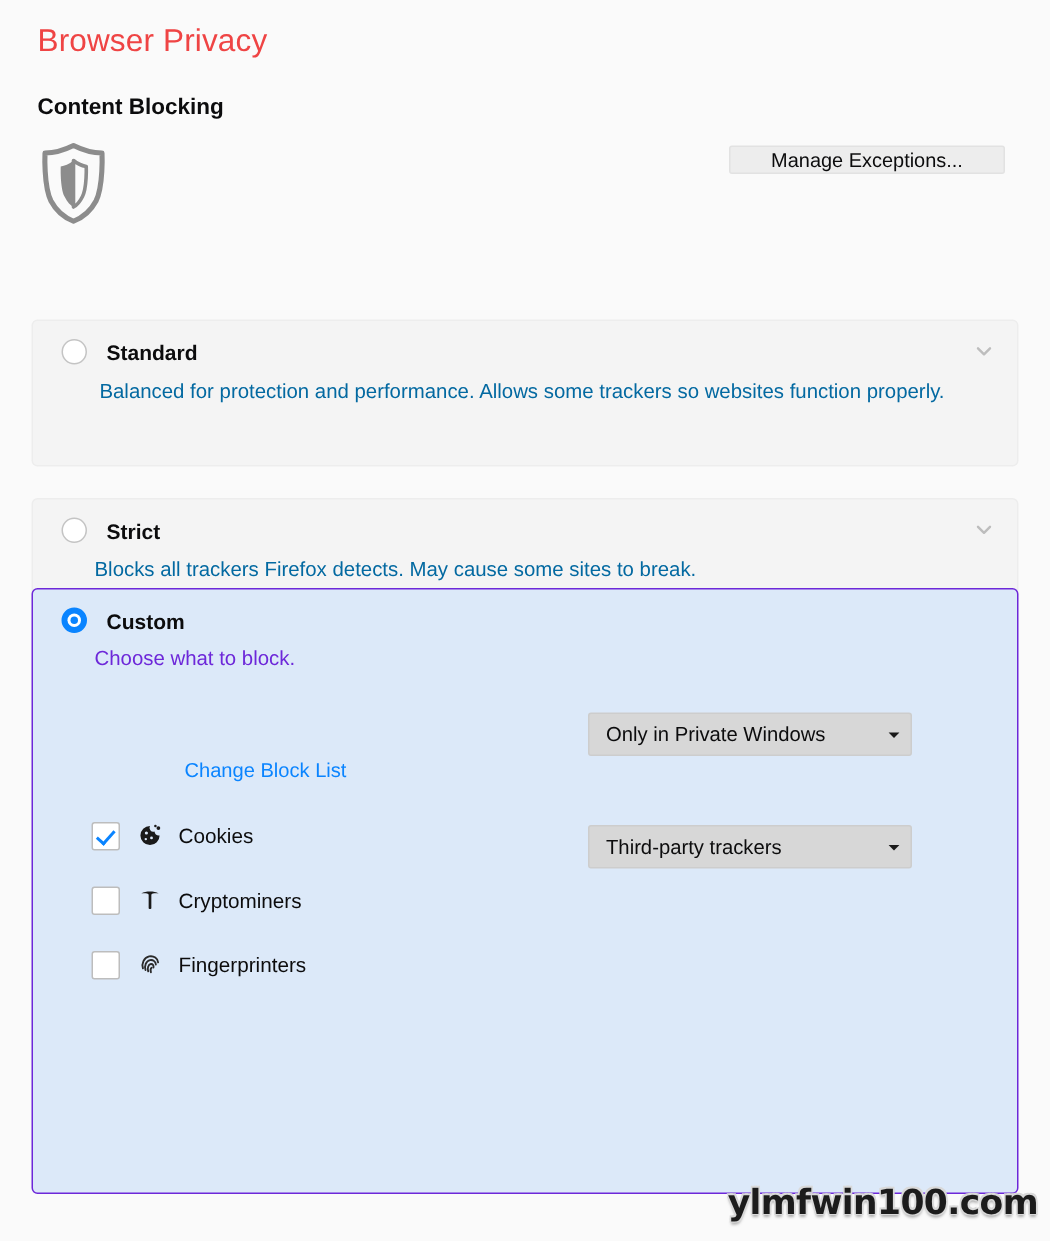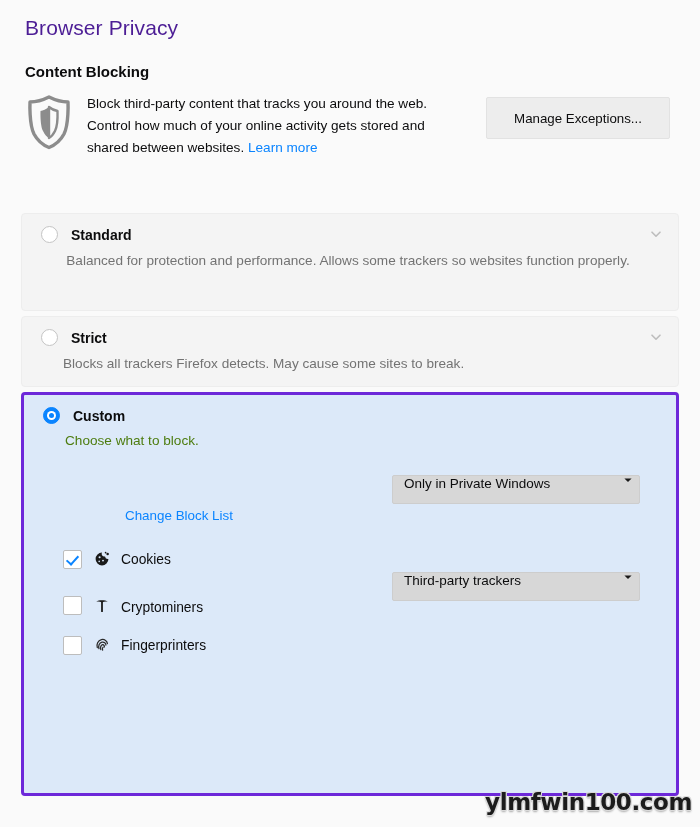--- a/index.html
+++ b/index.html
@@ -17,21 +17,21 @@
     -webkit-font-smoothing: antialiased;
   }
 
   
   .page-title {
     position: absolute;
     left: 25px;
     top: 16px;
     font-size: 21px;
     font-weight: 400;
-    color: #4c1d95;
+    color: #ef4444;
     letter-spacing: 0.1px;
   }
   .section-title {
     position: absolute;
     left: 25px;
     top: 63px;
     font-size: 15px;
     font-weight: bold;
     color: #0c0c0d;
   }
@@ -62,21 +62,21 @@
     color: #0a84ff;
     text-decoration: none;
     cursor: pointer;
   }
 
   .manage-btn {
     position: absolute;
     left: 486px;
     top: 97px;
     width: 184px;
-    height: 42px;
+    height: 19px;
     background: #ededed;
     border: 1px solid #e2e2e2;
     border-radius: 2px;
     font-family: "Liberation Sans", sans-serif;
     font-size: 13.3px;
     color: #0c0c0d;
     cursor: pointer;
     padding: 0;
     box-sizing: border-box;
   }
@@ -85,50 +85,50 @@
   .option-panel {
     position: absolute;
     left: 21px;
     width: 658px;
     background: #f4f4f4;
     border: 1px solid #ededed;
     border-radius: 4px;
     box-sizing: border-box;
   }
   #panel-standard { top: 213px; height: 98px; text-align: center; }
-  #panel-strict   { top: 316px; height: 71px; }
+  #panel-strict   { top: 332px; height: 71px; }
 
   .panel-custom {
     position: absolute;
     left: 21px;
     top: 392px;
     width: 658px;
     height: 404px;
     background: #dce9f9;
-    border: 3px solid #6d28d9;
+    border: 1px solid #6d28d9;
     border-radius: 4px;
     box-sizing: border-box;
   }
 
   .opt-head {
     display: flex;
     align-items: center;
     padding: 12px 0 0 19px;
     position: relative;
   }
   .opt-label {
     font-size: 14px;
     font-weight: bold;
     margin-left: 13px;
     color: #0c0c0d;
   }
   .opt-desc {
     font-size: 13.6px;
     line-height: 21px;
-    color: #737373;
+    color: #0369a1;
     padding: 7px 40px 0 41px;
     max-width: 570px;
   }
 
   
   .radio {
     width: 17px;
     height: 17px;
     border-radius: 50%;
     background: #ffffff;
@@ -171,35 +171,35 @@
     right: 15px;
     top: 13px;
     width: 14px;
     height: 14px;
     cursor: pointer;
   }
 
   
   .custom-sub {
     font-size: 13.6px;
-    color: #4d7c0f;
+    color: #6d28d9;
     padding: 9px 0 0 41px;
   }
 
   .check-row {
     position: absolute;
     left: 0;
     width: 100%;
     height: 26px;
     display: flex;
     align-items: center;
   }
   #row-trackers       { top: 83px; }
   #row-cookies        { top: 151px; }
-  #row-cryptominers   { top: 194px; align-items: flex-end; }
+  #row-cryptominers   { top: 194px; }
   #row-fingerprinters { top: 237px; }
 
   .checkbox {
     margin-left: 39px;
     width: 19px;
     height: 19px;
     flex: 0 0 19px;
     background: #ffffff;
     border: 1px solid #bdbdbd;
     border-radius: 2px;
@@ -238,32 +238,32 @@
     left: 101px;
     top: 113px;
     font-size: 13.4px;
     text-align: right;
   }
 
   
   .dropdown {
     position: absolute;
     left: 392px;
-    width: 248px;
+    width: 216px;
     height: 29px;
     background: #d7d7d7;
     border: 1px solid #cdcdcd;
     border-radius: 2px;
     box-sizing: border-box;
     display: flex;
-    align-items: flex-start;
+    align-items: center;
     cursor: pointer;
   }
   #dd-trackers { top: 475px; }
-  #dd-cookies  { top: 572px; }
+  #dd-cookies  { top: 550px; }
   .dropdown-label {
     flex: 1 1 auto;
     padding-left: 11px;
     font-size: 13.5px;
     color: #0c0c0d;
     white-space: nowrap;
     overflow: hidden;
   }
   .dd-arrow {
     width: 22px;
@@ -299,23 +299,20 @@
 <div class="intro-row">
   <div class="shield-wrap">
     <span>
       <svg width="48" height="56" viewBox="0 0 48 56" aria-hidden="true">
         <path d="M24 3 C16 7, 9 8, 5 8 C5 8, 4 30, 9 40 C13.5 48.5, 19 51.5, 24 53.5 C29 51.5, 34.5 48.5, 39 40 C44 30, 43 8, 43 8 C39 8, 32 7, 24 3 Z" fill="none" stroke="#8c8c8c" stroke-width="3.4" stroke-linejoin="round"></path>
         <path d="M24 13 C21 15.5, 18 16.5, 15.5 17 C15.5 17, 15 31, 18 37 C20 41, 22 43, 24 44 Z" fill="#8c8c8c"></path>
         <path d="M24 13 C27 15.5, 30 16.5, 32.5 17 C32.5 17, 33 31, 30 37 C28 41, 26 43, 24 44 Z" fill="none" stroke="#8c8c8c" stroke-width="2.4" stroke-linejoin="round"></path>
       </svg>
     </span>
   </div>
-  <div class="intro-text">
-    <span>Block third-party content that tracks you around the web. Control how much of your online activity gets stored and shared between websites. </span><a class="link">Learn more</a>
-  </div>
 </div>
 
 <button class="manage-btn">Manage Exceptions...</button>
 
 <div class="option-panel" id="panel-standard">
   <div class="opt-head">
     <span class="radio"></span>
     <span class="opt-label">Standard</span>
     <span class="chevron">
       <svg width="14" height="14" viewBox="0 0 14 14" aria-hidden="true">

